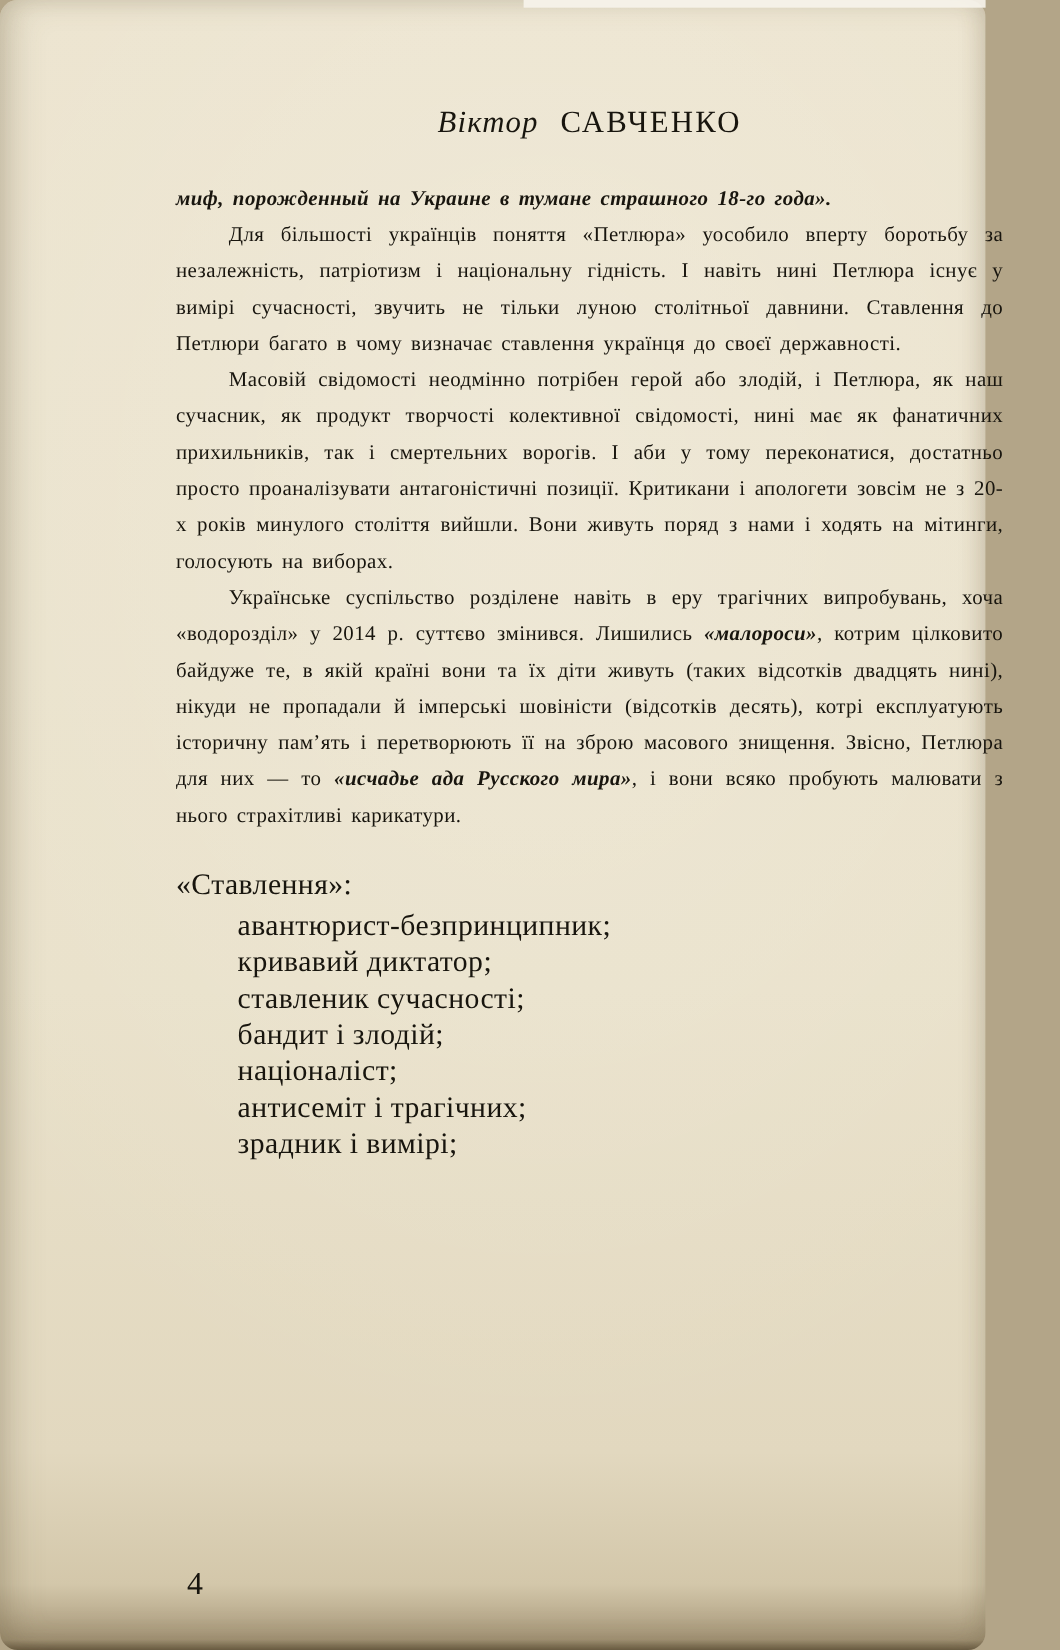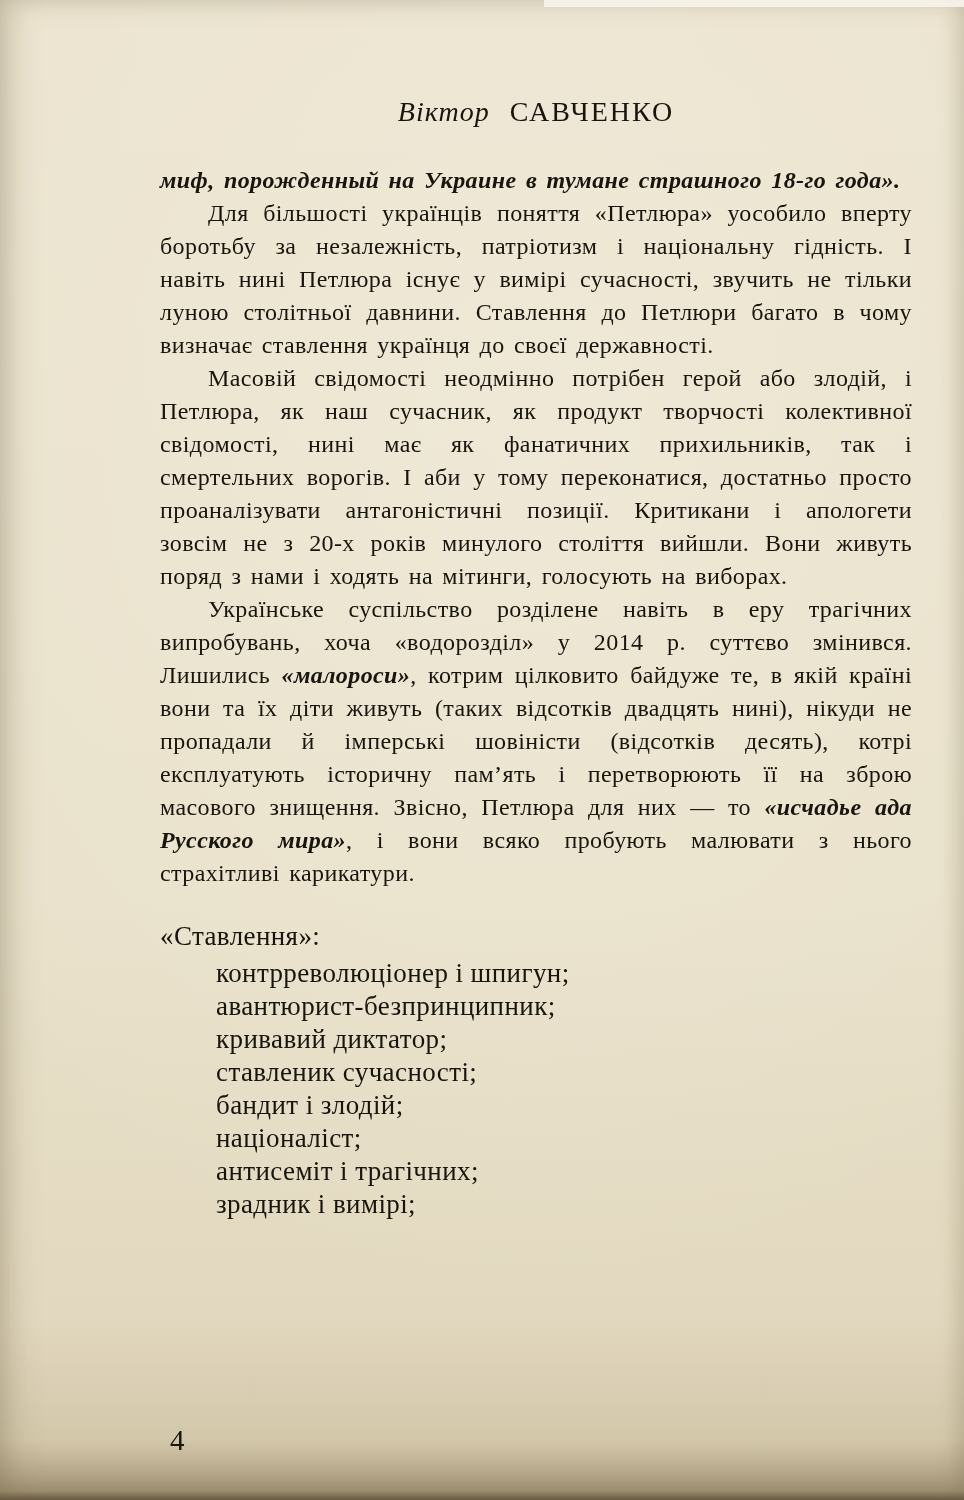--- a/index.html
+++ b/index.html
@@ -8,30 +8,31 @@
   }
   body {
     width: 964px;
     height: 1500px;
     overflow: hidden;
     font-family: "Liberation Serif", "DejaVu Serif", serif;
     background: #b3a588;
   }
   .page {
     position: relative;
-    width: 964px;
+    width: 896px;
     height: 1500px;
     color: #18150e;
     background:
       radial-gradient(120% 90% at 55% 30%, rgba(255,255,255,0.20), rgba(255,255,255,0) 65%),
       linear-gradient(180deg, #ece4cf 0%, #e9e1ca 60%, #e2d8bf 88%, #d3c7aa 96%, #a99a7c 99.4%, #6d5f47 100%);
     box-shadow:
       inset 14px 0 30px rgba(100, 84, 55, 0.16),
       inset -6px 0 18px rgba(100, 84, 55, 0.10),
       inset 0 -14px 26px rgba(100, 84, 55, 0.18);
+    border-radius: 16px;
   }
   .scan-sliver {
     position: absolute;
     top: 0;
     right: 0;
     width: 420px;
     height: 7px;
     background: #f7f4ec;
     opacity: 0.9;
   }
@@ -50,21 +51,21 @@
   }
   .hdr-first {
     font-style: italic;
     margin-right: 12px;
   }
   .hdr-last {
     letter-spacing: 2px;
   }
   p.para {
     margin: 0;
-    font-size: 24px;
+    font-size: 19px;
     line-height: 33px;
     text-align: justify;
     text-indent: 48px;
     letter-spacing: 0.4px;
     word-spacing: 3px;
   }
   p.para.noindent {
     text-indent: 0;
   }
   p.para.lead-italic {
@@ -117,21 +118,20 @@
     <p class="para">Для більшості українців поняття «Петлюра» уособило вперту боротьбу за незалежність, патріотизм і національну гідність. І навіть нині Петлюра існує у вимірі сучасності, звучить не тільки луною столітньої давнини. Ставлення до Петлюри багато в чому визначає ставлення українця до своєї державності.</p>
 
     <p class="para">Масовій свідомості неодмінно потрібен герой або злодій, і Петлюра, як наш сучасник, як продукт творчості колективної свідомості, нині має як фанатичних прихильників, так і смертельних ворогів. І аби у тому переконатися, достатньо просто проаналізувати антагоністичні позиції. Критикани і апологети зовсім не з 20-х років минулого століття вийшли. Вони живуть поряд з нами і ходять на мітинги, голосують на виборах.</p>
 
     <p class="para"><span>Українське суспільство розділене навіть в еру трагічних випробувань, хоча «водорозділ» у 2014 р. суттєво змінився. Лишились </span><span class="inline-italic">«малороси»</span><span>, котрим цілковито байдуже те, в якій країні вони та їх діти живуть (таких відсотків двадцять нині), нікуди не пропадали й імперські шовіністи (відсотків десять), котрі експлуатують історичну пам’ять і перетворюють її на зброю масового знищення. Звісно, Петлюра для них — то </span><span class="inline-italic">«исчадье ада Русского мира»</span><span>, і вони всяко пробують малювати з нього страхітливі карикатури.</span></p>
 
 
     <p class="caricature-heading">«Ставлення»:</p>
 
     <ul class="caricature-list">
-      <li>контрреволюціонер і шпигун;</li>
       <li>авантюрист-безпринципник;</li>
       <li>кривавий диктатор;</li>
       <li>ставленик сучасності;</li>
       <li>бандит і злодій;</li>
       <li>націоналіст;</li>
       <li>антисеміт і трагічних;</li>
       <li>зрадник і вимірі;</li>
     </ul>
 
   </div>

